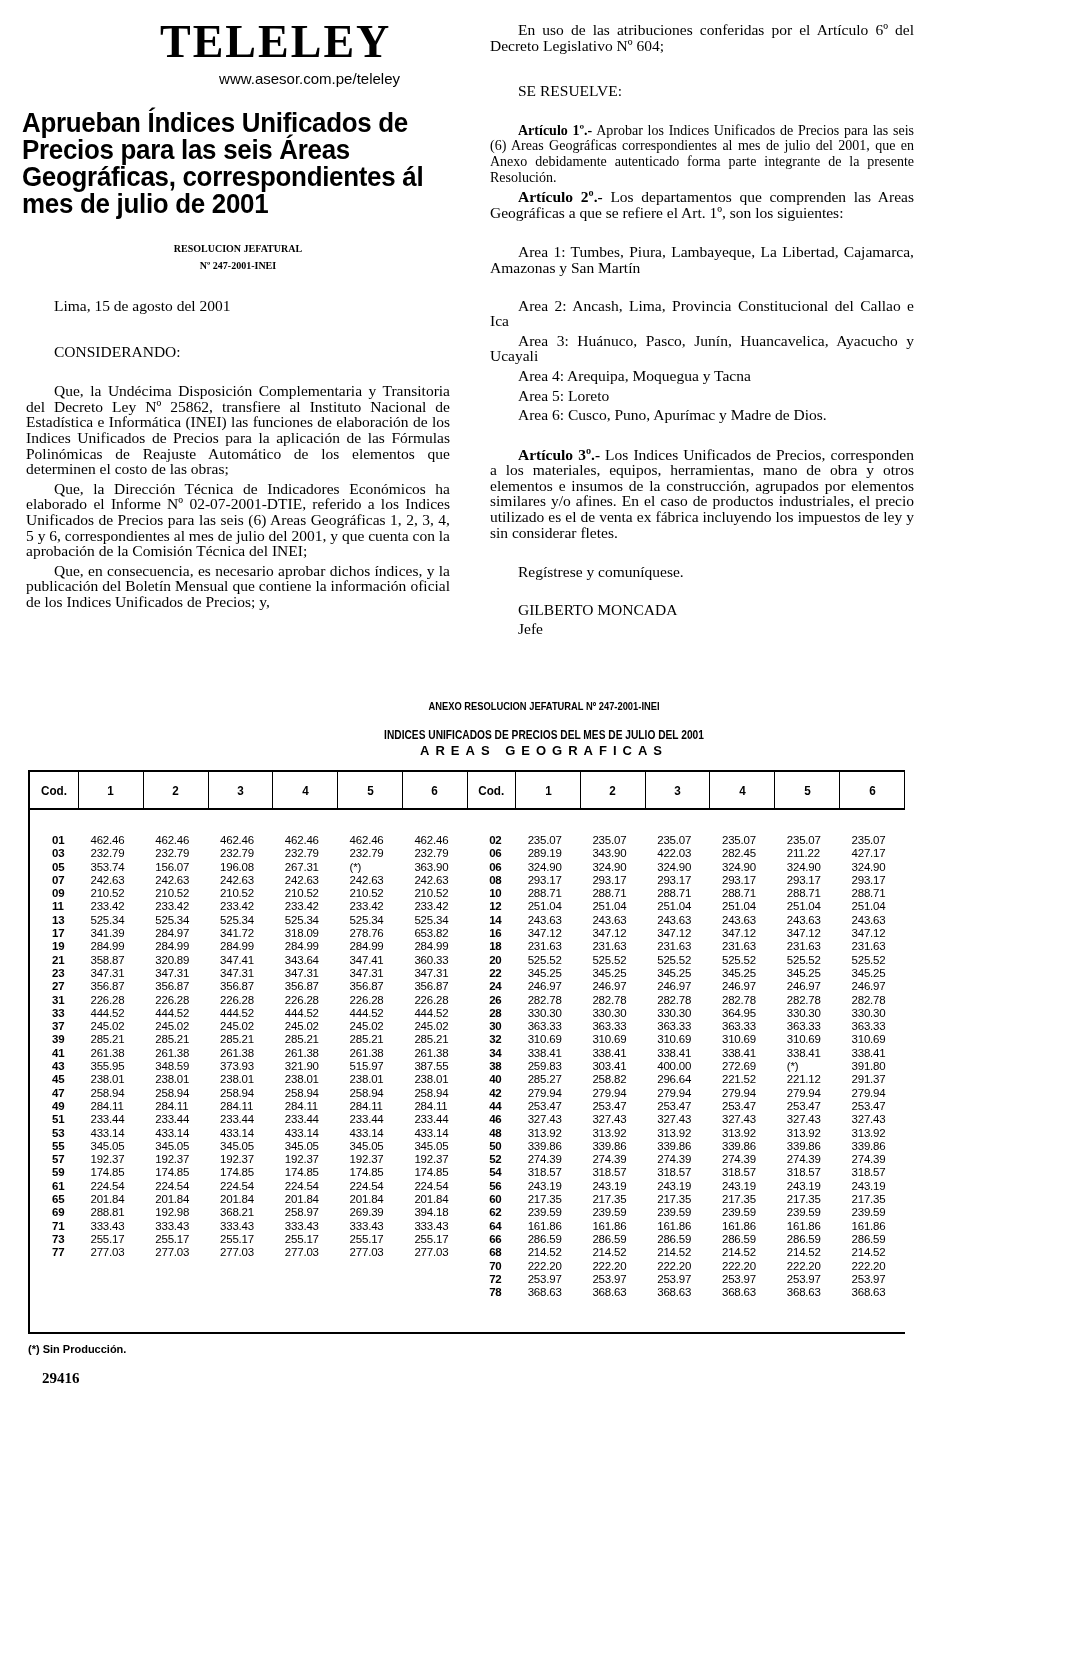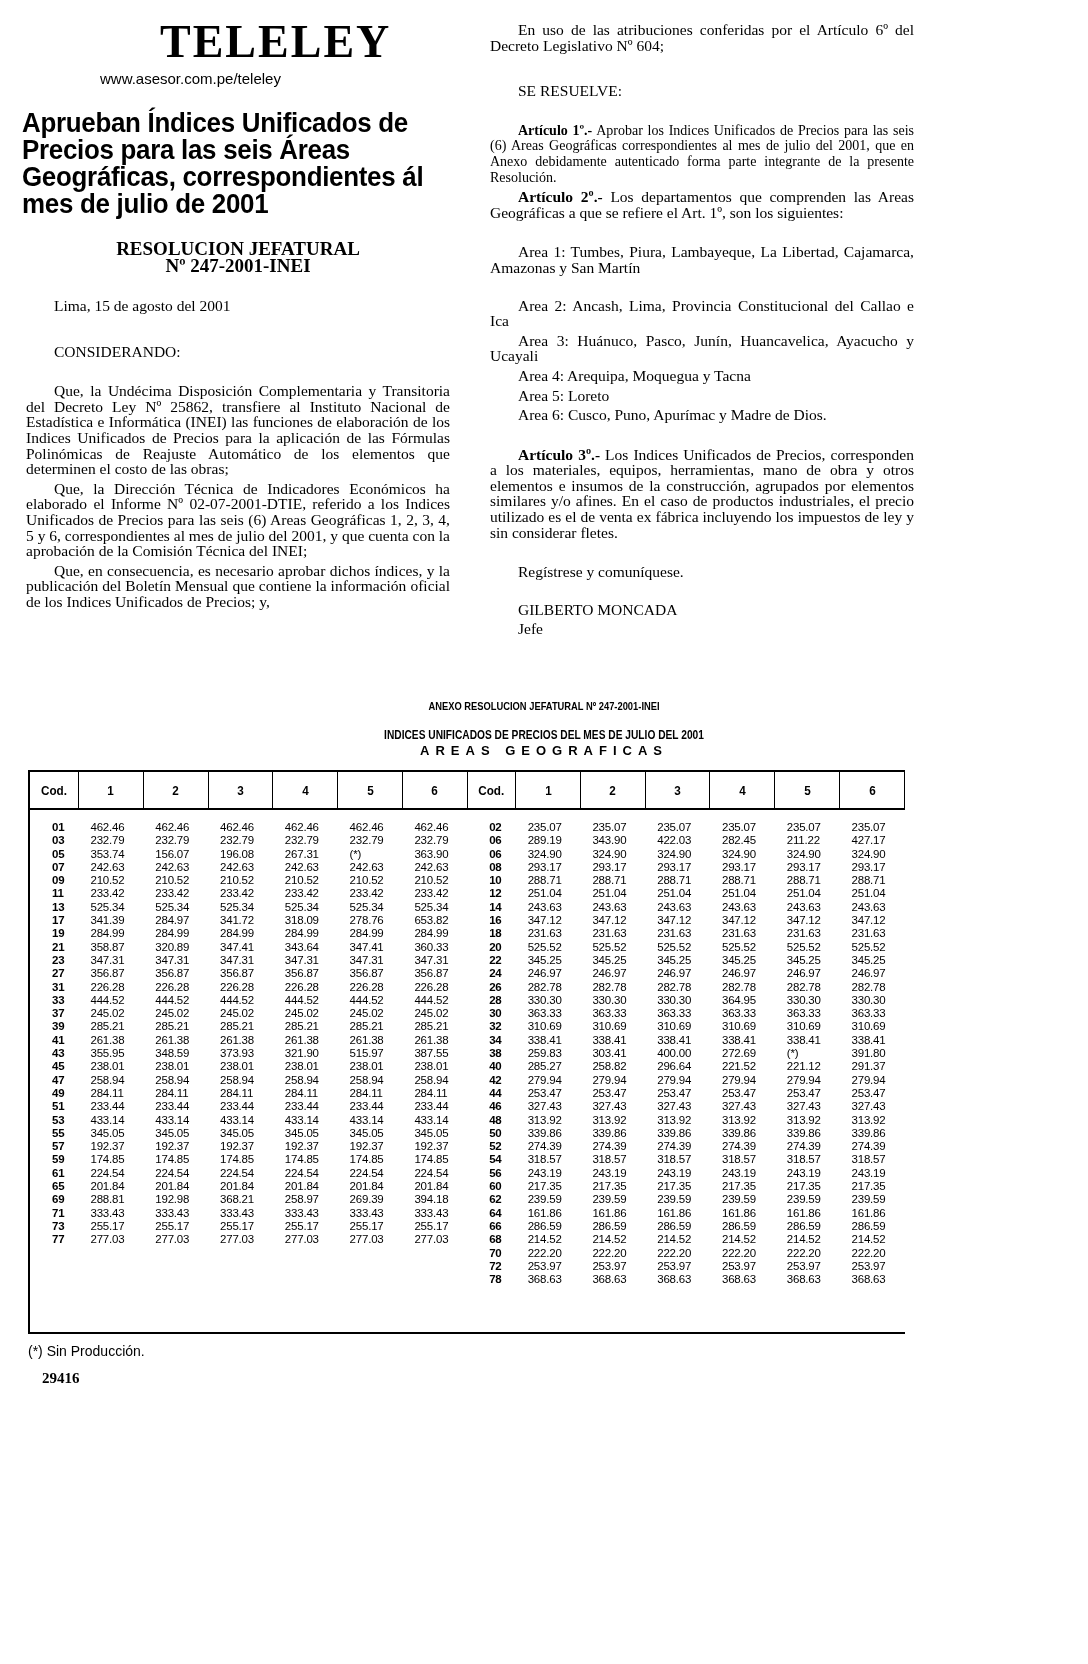--- a/index.html
+++ b/index.html
@@ -3,44 +3,44 @@
 <meta charset="utf-8">
 <style>
   html, body { margin:0; padding:0; background:#fff; }
   body { width:1088px; height:1664px; position:relative; overflow:hidden; color:#000;
          font-family:"DejaVu Serif", serif; }
   .abs { position:absolute; }
   
   #logo { left:120px; top:18px; width:260px; height:48px; display:flex; align-items:center;gap:32px; }
   #logo .globe { width:40px; height:40px; margin-right:8px; }
   #logo .brand { font-family:"Liberation Serif", serif; font-weight:bold; font-size:46px; letter-spacing:2px; line-height:46px; }
-  #url { left:100px; top:70px; width:300px; text-align:left; font-family:"Liberation Sans", sans-serif; font-size:15px; }
+  #url { left:100px; top:70px; width:300px; text-align:right; font-family:"Liberation Sans", sans-serif; font-size:15px; }
   #headline { left:22px; top:110px; width:432px; font-family:"Liberation Sans", sans-serif; font-weight:bold;
               font-size:27px; line-height:27px; letter-spacing:-0.3px; transform:scaleX(0.96); transform-origin:left top; }
-  #res-title { left:22px; top:240px; width:432px; text-align:center; font-family:"Liberation Serif", serif; font-weight:bold; font-size:19px; line-height:17px; }
+  #res-title { left:22px; top:240px; width:432px; text-align:center; font-family:"Liberation Serif", serif; font-weight:bold; font-size:10px; line-height:17px; }
   .body-text { font-family:"Liberation Serif", serif; font-size:15.5px; line-height:15.6px; text-align:justify; }
   .body-text p { margin:4px; text-indent:28px; }
   #left-col { left:22px; top:294px; width:432px; }
   #right-col { left:486px; top:18px; width:432px; }
   .gap-s { height:14px; } .gap-m { height:16px; } .gap-l { height:22px; }
   b.art { font-weight:bold; }
   
   #annex-title { left:0; top:700px; width:1088px; text-align:center; font-family:"Liberation Sans", sans-serif; font-weight:bold; font-size:11px; transform:scaleX(0.85); }
   #annex-sub { left:0; top:728px; width:1088px; text-align:center; font-family:"Liberation Sans", sans-serif; font-weight:bold; font-size:12px; transform:scaleX(0.85); line-height:14px; }
   #annex-sub2 { left:0; top:743px; width:1088px; text-align:center; font-family:"Liberation Sans", sans-serif; font-weight:bold; font-size:13px; letter-spacing:6px; }
   #table-wrap { left:28px; top:770px; width:875px; height:560px; border:2px solid #000; border-right:none; }
   #table-wrap::after { content:""; position:absolute; right:0; top:0; width:1px; height:36px; background:#000; }
   table.idx { border-collapse:collapse; width:100%; font-family:"Liberation Sans", sans-serif; font-size:11.5px; }
   table.idx th { height:34px; border-bottom:2px solid #000; border-right:1px solid #000; font-weight:bold; font-size:13px; transform:scaleX(0.9); }
   table.idx th:last-child { border-right:1px solid #000; }
   table.idx td { height:13.3px; line-height:13.3px; padding:0; text-align:left; letter-spacing:-0.2px; }
   table.idx td.code { font-weight:bold; padding-left:22px; }
   table.idx td.val { padding-left:12px; }
-  table.idx tr.first td { padding-top:11px; }
-  #footnote { left:28px; top:1343px; font-family:"Liberation Sans", sans-serif; font-weight:normal; font-size:14px; }
+  table.idx tr.first td { padding-top:24px; }
+  #footnote { left:28px; top:1343px; font-family:"Liberation Sans", sans-serif; font-weight:bold; font-size:11px; }
   #pageno { left:42px; top:1370px; font-family:"Liberation Serif", serif; font-weight:bold; font-size:15px; }
 </style>
 </head>
 <body>
 
 <div id="logo" class="abs">
   <svg class="globe" viewBox="0 0 40 40">
     <circle cx="20" cy="21" r="16" fill="#000"></circle>
     <path d="M8 14 Q14 10 18 14 Q16 20 10 20 Z" fill="#fff"></path>
     <path d="M22 8 Q30 10 33 18 Q27 17 24 13 Z" fill="#fff"></path>

